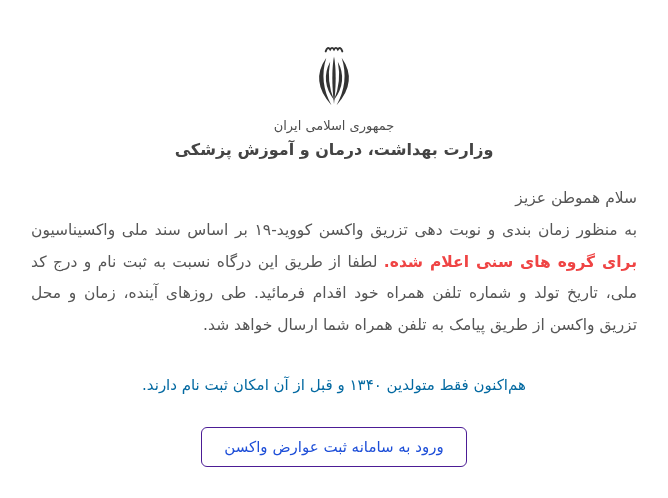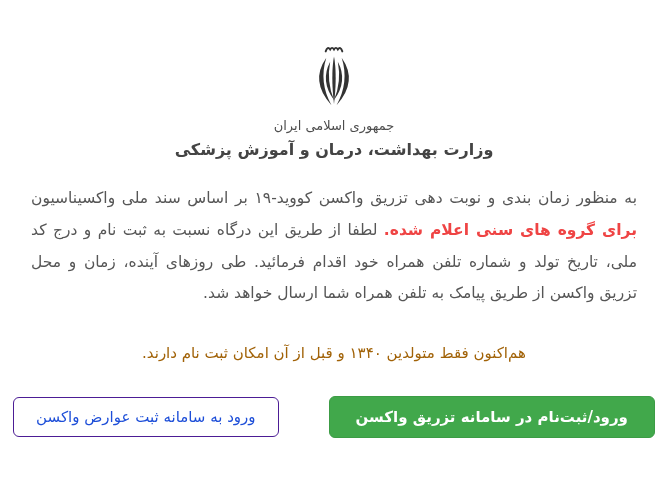--- a/index.html
+++ b/index.html
@@ -62,21 +62,21 @@
   }
   .intro-paragraph {
     margin: 0;
   }
   .bold-seg {
     font-weight: bold;
     color: #ef4444;
   }
   .notice {
     text-align: center;
-    color: #a16207;
+    color: #0369a1;
     font-size: 15px;
     margin-top: 32px;
     line-height: 1.5;
   }
   .buttons-row {
     display: flex;
     flex-direction: row;
     justify-content: center;
     align-items: center;
     gap: 50px;
@@ -136,26 +136,26 @@
 
         <path d="M37 16 Q40 7 44 13 Q47 8 50 13 Q53 8 56 13 Q60 7 63 16" fill="none" stroke="#333333" stroke-width="3" stroke-linecap="round"></path>
       </svg>
     </div>
 
     <div class="org-line1">جمهوری اسلامی ایران</div>
     <div class="org-line2">وزارت بهداشت، درمان و آموزش پزشکی</div>
 
 
     <div class="content">
+      <div class="greeting">سلام هموطن عزیز</div>
       <p class="intro-paragraph"><span>به منظور زمان بندی و نوبت دهی تزریق واکسن کووید-۱۹ بر اساس سند ملی واکسیناسیون </span><span class="bold-seg">برای گروه های سنی اعلام شده.</span><span> لطفا از طریق این درگاه نسبت به ثبت نام و درج کد ملی، تاریخ تولد و شماره تلفن همراه خود اقدام فرمائید. طی روزهای آینده، زمان و محل تزریق واکسن از طریق پیامک به تلفن همراه شما ارسال خواهد شد.</span></p>
     </div>
 
     <div class="notice">هم‌اکنون فقط متولدین ۱۳۴۰ و قبل از آن امکان ثبت نام دارند.</div>
 
     <div class="buttons-row">
-      <button class="btn btn-primary">ورود/ثبت‌نام در سامانه تزریق واکسن</button>
       <button class="btn btn-secondary">ورود به سامانه ثبت عوارض واکسن</button>
     </div>
 
   </div>
 
   <div class="footer-strip"></div>
 </div>
 
 </body></html>

